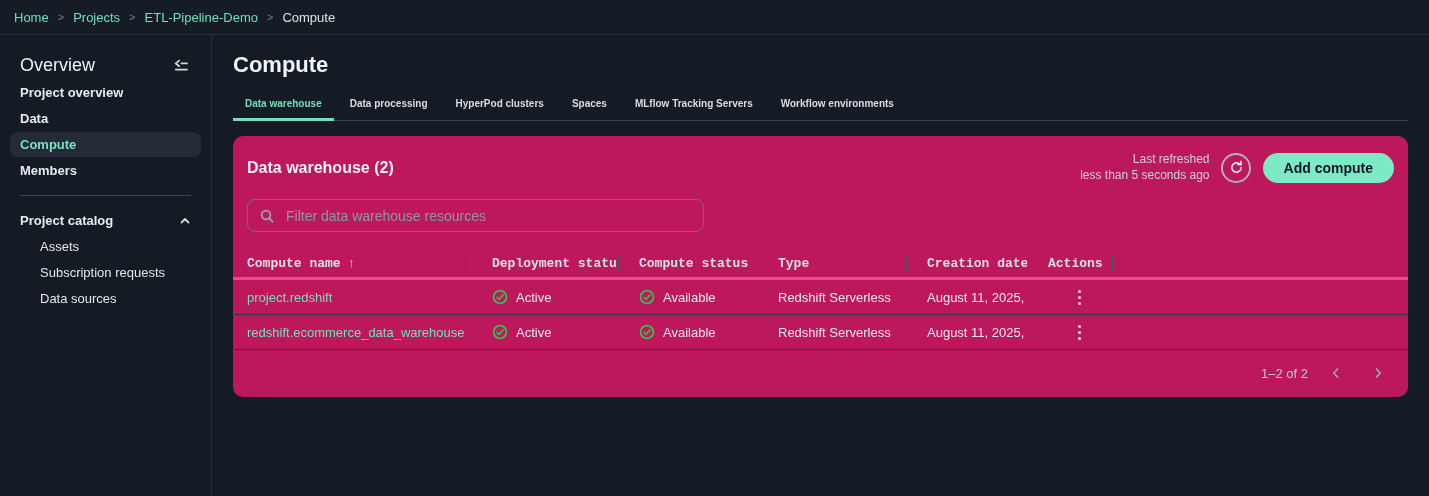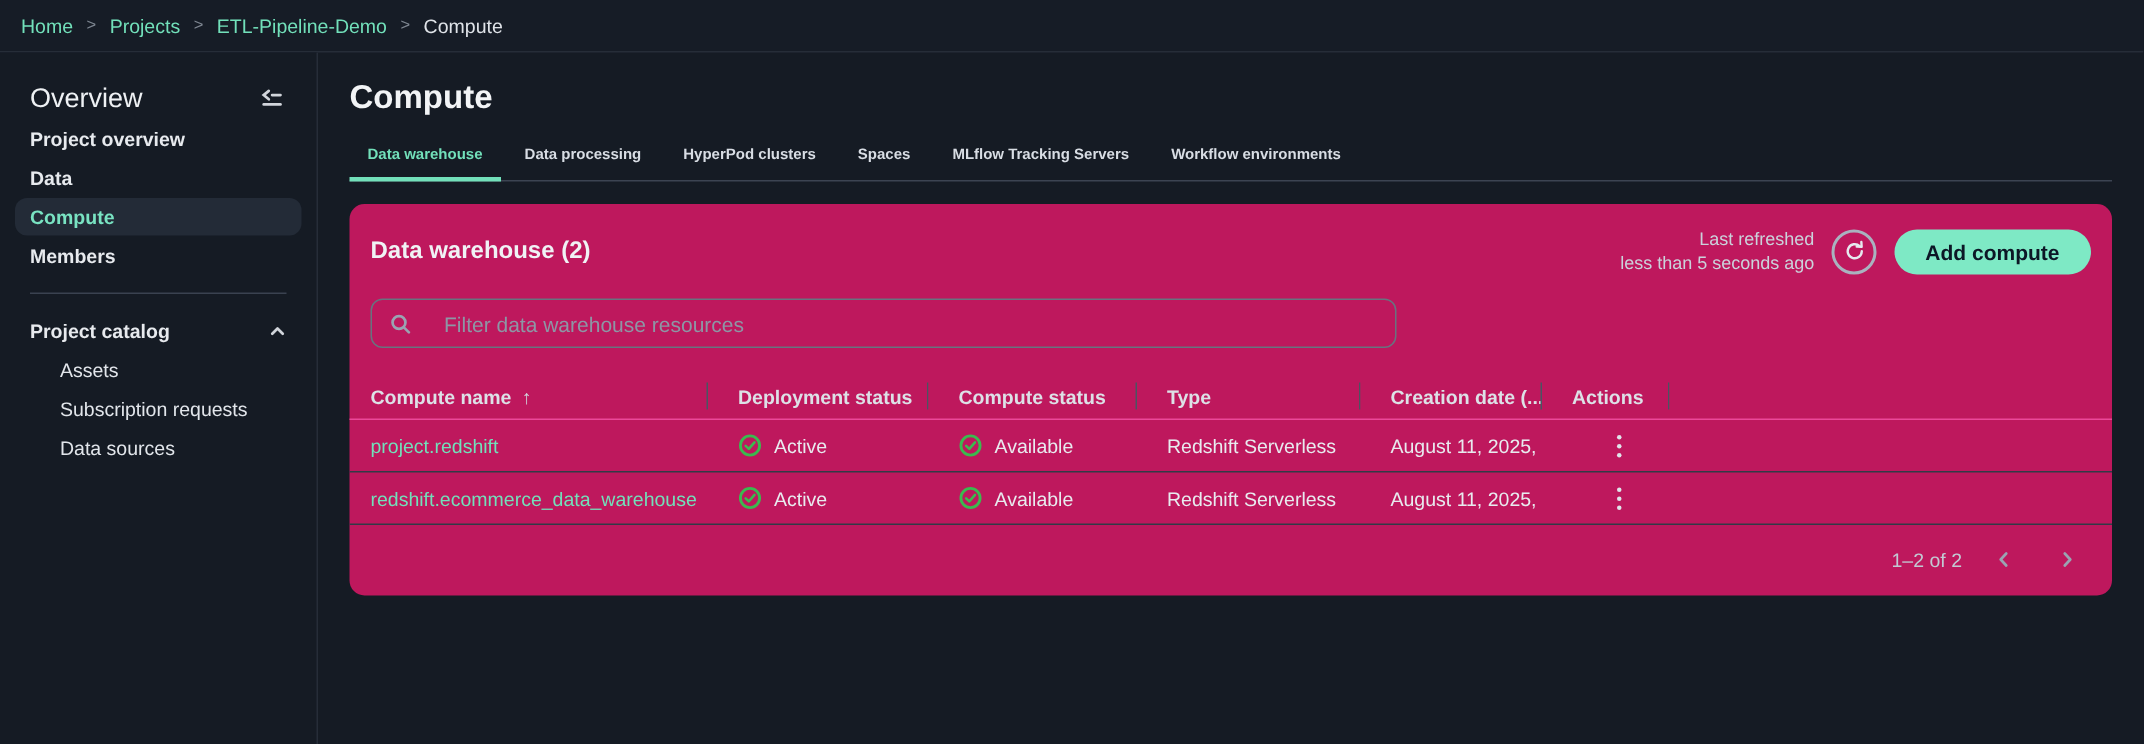--- a/index.html
+++ b/index.html
@@ -68,38 +68,38 @@
     width:30px; height:30px; border-radius:50%; border:2px solid #a9b2bf;
     background:transparent; display:grid; place-items:center; cursor:pointer; flex:0 0 auto;
   }
   .add-btn {
     margin-left:12px; background:#7ee9c5; color:#0c1726;
     border:none; border-radius:999px; padding:7px 21px;
     font-size:14px; font-weight:700; cursor:pointer; font-family:inherit;
   }
 
   .filter-box {
-    margin:0 14px 17px; width:684px; height:33px;
+    margin:0 14px 17px; width:457px; height:33px;
     border:1px solid #68737f; border-radius:8px;
-    display:flex; align-items:center; gap:20px; padding:0 12px;
+    display:flex; align-items:center; gap:10px; padding:0 12px;
     background:transparent;
   }
   .filter-input {
     flex:1; background:transparent; border:none; outline:none;
     font-size:14px; color:#e8ebef; font-family:inherit;
   }
   .filter-input::placeholder { color:#8d96a5; }
 
   
   .grid {
     display:grid;
     grid-template-columns:239px 147px 139px 149px 121px 85px 1fr;
     align-items:center;
   }
-  .thead { height:31px; border-bottom:1px solid #ec4899; font-size:13px; font-weight:700; color:#dde1e7; }
+  .thead { height:31px; border-bottom:3px solid #ec4899; font-size:13px; font-weight:700; color:#dde1e7;font-family:Liberation Mono, monospace; }
   .th { position:relative; padding-left:20px; height:100%; display:flex; align-items:center; gap:7px; white-space:nowrap; overflow:hidden; }
   .th:first-child { padding-left:14px; }
   .col-div { position:absolute; right:0; top:50%; transform:translateY(-50%); width:1px; height:18px; background:#4a5462; }
   .sort-icon { color:#d1d5db; font-size:13px; }
 
   .trow { height:35px; border-bottom:1px solid #323a47; font-size:13px; color:#e8ebef; }
   .td { padding-left:20px; white-space:nowrap; overflow:hidden; display:flex; align-items:center; gap:8px; }
   .td:first-child { padding-left:14px; }
   .cell-link { color:#72e0ba; text-decoration:none; cursor:pointer; }
   .kebab-btn {

